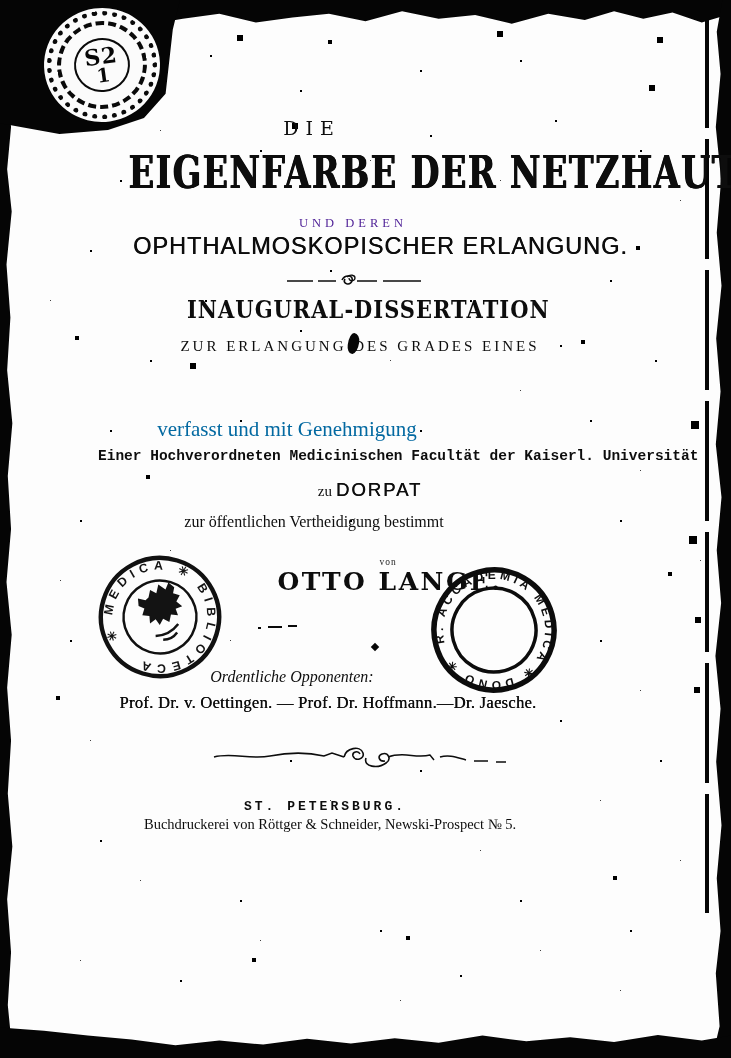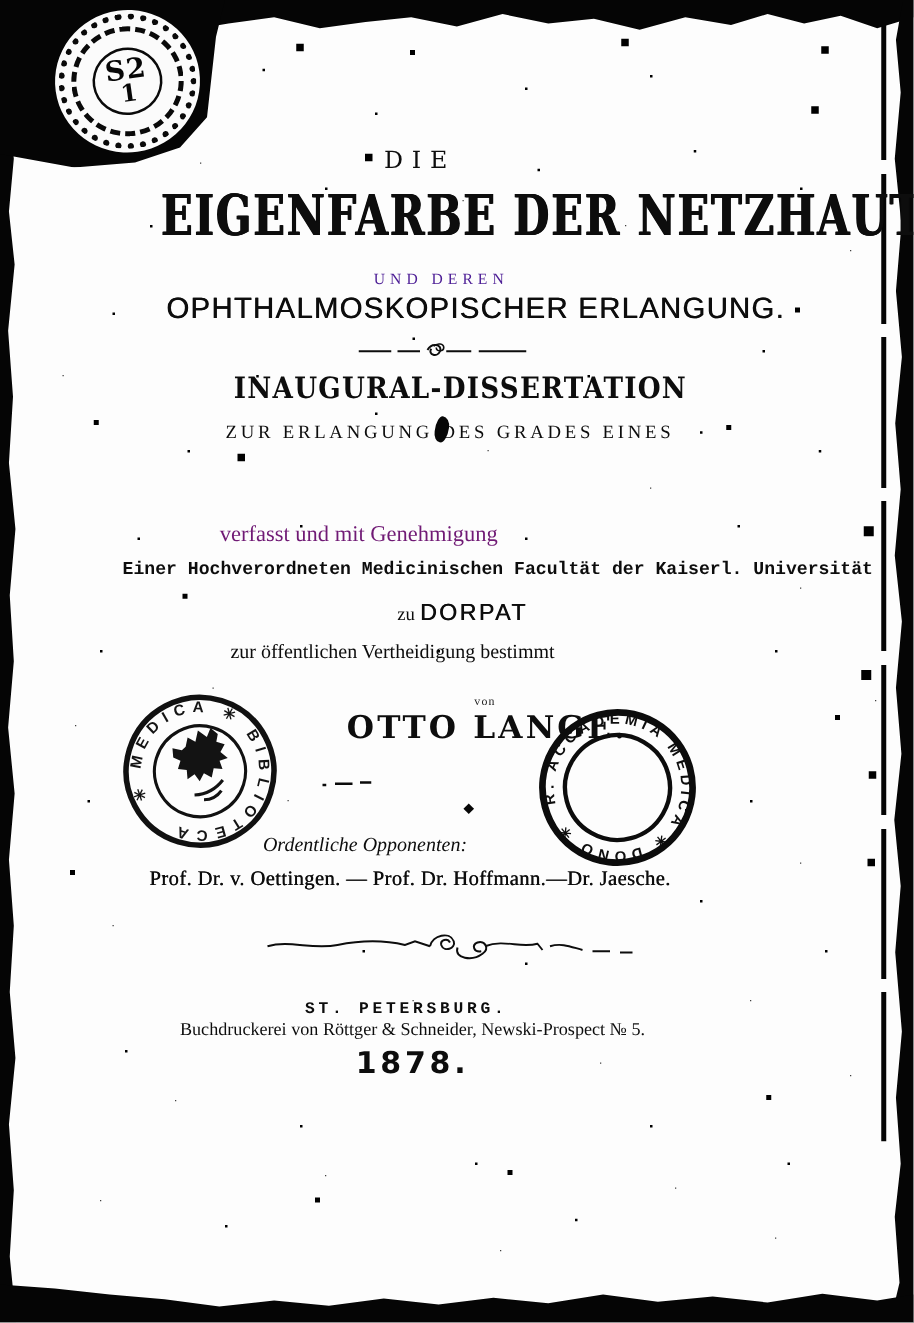--- a/index.html
+++ b/index.html
@@ -30,38 +30,38 @@
     background:#fbfbfb;display:flex;align-items:center;justify-content:center;transform:rotate(-8deg);}
   #shelf-stamp .ring-outer{position:absolute;inset:3px;border:5px dotted #0a0a0a;border-radius:50%;}
   #shelf-stamp .ring-mid{position:absolute;inset:13px;border:4px dashed #0a0a0a;border-radius:50%;}
   #shelf-stamp .ring-in{position:absolute;inset:30px;border:2px solid #0a0a0a;border-radius:50%;}
   #shelf-stamp .code{position:relative;text-align:center;line-height:0.95;
     font-family:"DejaVu Serif",serif;font-weight:bold;color:#070707;}
   #shelf-stamp .code .c1{font-size:22px;letter-spacing:1px;}
   #shelf-stamp .code .c2{font-size:19px;display:block;}
 
   
-  #t-article{left:216px;top:117px;width:240px;font-family:"DejaVu Serif",serif;
+  #t-article{left:192px;top:117px;width:240px;font-family:"DejaVu Serif",serif;
     font-size:19px;letter-spacing:7px;}
   #t-main{left:56px;top:146px;width:560px;font-family:"DejaVu Serif",serif;font-weight:bold;
     font-size:45px;letter-spacing:2px;transform:scaleX(.74);transform-origin:50% 0;
     text-shadow:0.6px 0 #0d0d0d,-0.6px 0 #0d0d0d;}
   #t-conj{left:233px;top:216px;width:240px;font-size:12.5px;letter-spacing:4px;color:#4c1d95;text-align:center;}
   #t-sub{left:133px;top:233px;width:470px;font-family:"Liberation Sans",sans-serif;
     font-size:23.5px;letter-spacing:1px;text-shadow:0.4px 0 #0d0d0d;}
   #ornament-divider{position:absolute;left:285px;top:272px;}
 
   #d-type{left:187px;top:296px;width:300px;font-family:"DejaVu Serif",serif;font-weight:bold;
     font-size:21px;letter-spacing:1px;transform:scale(1,1.12);transform-origin:50% 0;}
   #d-purpose{left:160px;top:338px;width:400px;font-size:15px;letter-spacing:3px;}
   #ink-blot{position:absolute;left:348px;top:333px;width:11px;height:21px;background:#070707;
     border-radius:46% 58% 52% 48%/60% 42% 62% 40%;transform:rotate(8deg);}
   #d-degree{left:222px;top:363px;width:300px;font-family:"DejaVu Serif",serif;
     font-variant:small-caps;font-size:27px;letter-spacing:2px;text-shadow:0.4px 0 #0d0d0d;}
-  #d-approval{left:137px;top:417px;width:300px;font-size:18px;color:#701a75;}
+  #d-approval{left:137px;top:417px;width:300px;font-size:21px;color:#0369a1;}
   #d-faculty{left:98px;top:448px;width:510px;font-family:Liberation Mono, monospace;
     font-weight:bold;font-size:14.5px;}
   #d-city{left:220px;top:479px;width:300px;}
   #d-city .pre{font-size:15px;}
   #d-city .city{font-family:"Liberation Sans",sans-serif;font-size:18.5px;letter-spacing:2px;
     text-shadow:0.4px 0 #0d0d0d;}
   #d-defense{left:164px;top:513px;width:300px;font-size:16px;}
 
   #a-by{left:338px;top:557px;width:100px;font-size:9.5px;letter-spacing:1px;color:#222;}
   #a-name{left:240px;top:567px;width:300px;font-family:"DejaVu Serif",serif;font-weight:bold;
@@ -206,15 +206,14 @@
   <div class="line" id="o-names">Prof. Dr. v. Oettingen. — Prof. Dr. Hoffmann.—Dr. Jaesche.</div>
 
   <svg id="flourish-rule" width="300" height="30" viewBox="0 0 300 30">
     <path d="M2,17 C20,12 38,20 58,16 S95,12 112,16 l8,-3 12,4" stroke="#0d0d0d" stroke-width="1.6" fill="none"></path>
     <path d="M132,17 c2,-9 16,-12 19,-4 c2,6 -8,9 -10,3 c-1,-4 5,-6 7,-2 m6,4 c-3,9 12,11 20,5 c6,-4 2,-11 -4,-9 c-5,2 -3,8 3,7" stroke="#0d0d0d" stroke-width="1.6" fill="none"></path>
     <path d="M176,17 C192,11 204,19 218,15 l4,5 M228,17 c10,-3 18,1 26,3 M262,21 h14 m8,1 h10" stroke="#0d0d0d" stroke-width="1.5" fill="none"></path>
   </svg>
 
   <div class="line" id="i-city">ST. PETERSBURG.</div>
   <div class="line" id="i-printer">Buchdruckerei von Röttger &amp; Schneider, Newski-Prospect № 5.</div>
-  <div class="line" id="i-year">1878.</div>
 
 </div>
 
 </body></html>

